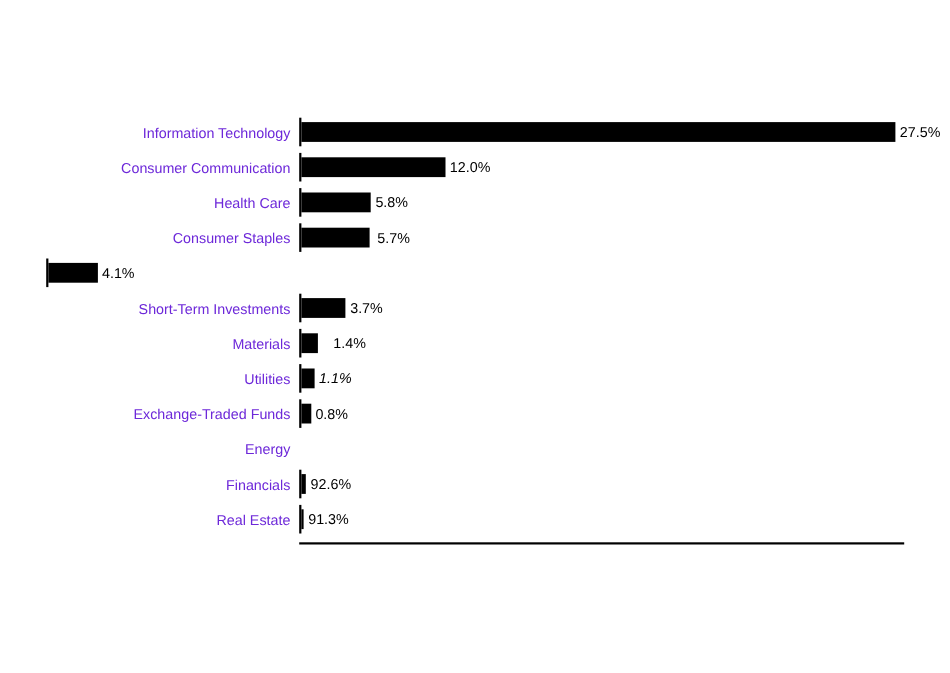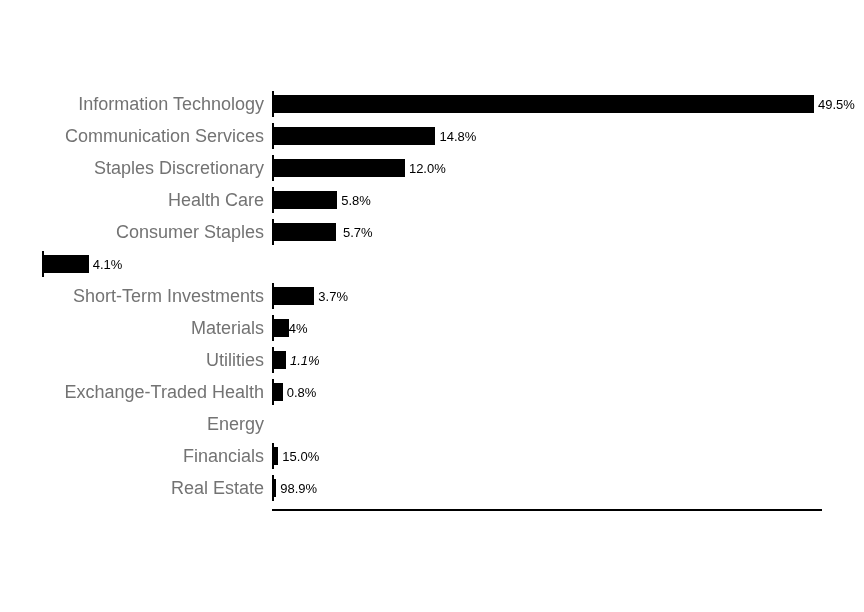--- a/index.html
+++ b/index.html
@@ -25,22 +25,22 @@
     .bar-row {
       display: flex;
       align-items: center;
       margin-bottom: 6px;
       height: 26px;
     }
     .bar-label {
       width: 230px;
       text-align: right;
       padding-right: 8px;
-      font-size: 18px;
-      color: #737373;
+      font-size: 13px;
+      color: #6d28d9;
       flex-shrink: 0;
       white-space: nowrap;
     }
     .bar-track {
       flex: 1;
       height: 100%;
       position: relative;
       border-left: 2px solid #000;
     }
     .bar-fill {
@@ -68,32 +68,25 @@
   </style>
 </head>
 <body>
 
 <div class="chart-container">
   <div class="chart-area" id="chart-area">
   <div class="bar-row">
         <div class="bar-label">Information Technology</div>
         <div class="bar-track">
           <div class="bar-fill" style="width: 540px;"></div>
-          <div class="bar-value" style="--bar-pct: 540px; left: 544px;">49.5%</div>
+          <div class="bar-value" style="--bar-pct: 540px; left: 544px;">27.5%</div>
         </div>
       </div>
       <div class="bar-row">
-        <div class="bar-label">Communication Services</div>
-        <div class="bar-track">
-          <div class="bar-fill" style="width: 161.455px;"></div>
-          <div class="bar-value" style="--bar-pct: 161.45454545454547px; left: 165.455px;">14.8%</div>
-        </div>
-      </div>
-      <div class="bar-row">
-        <div class="bar-label">Staples Discretionary</div>
+        <div class="bar-label">Consumer Communication</div>
         <div class="bar-track">
           <div class="bar-fill" style="width: 130.909px;"></div>
           <div class="bar-value" style="--bar-pct: 130.9090909090909px; left: 134.909px;">12.0%</div>
         </div>
       </div>
       <div class="bar-row">
         <div class="bar-label">Health Care</div>
         <div class="bar-track">
           <div class="bar-fill" style="width: 63.2727px;"></div>
           <div class="bar-value" style="--bar-pct: 63.272727272727266px; left: 67.2727px;">5.8%</div>
@@ -116,49 +109,49 @@
         <div class="bar-label">Short-Term Investments</div>
         <div class="bar-track">
           <div class="bar-fill" style="width: 40.3636px;"></div>
           <div class="bar-value" style="--bar-pct: 40.36363636363637px; left: 44.3636px; text-align: right;">3.7%</div>
         </div>
       </div>
       <div class="bar-row">
         <div class="bar-label">Materials</div>
         <div class="bar-track">
           <div class="bar-fill" style="width: 15.2727px;"></div>
-          <div class="bar-value" style="--bar-pct: 15.272727272727272px; left: 4px;">1.4%</div>
+          <div class="bar-value" style="--bar-pct: 15.272727272727272px; left: 29px;">1.4%</div>
         </div>
       </div>
       <div class="bar-row">
         <div class="bar-label">Utilities</div>
         <div class="bar-track">
           <div class="bar-fill" style="width: 12px;"></div>
           <div class="bar-value" style="--bar-pct: 12px; left: 16px; font-style: italic;">1.1%</div>
         </div>
       </div>
       <div class="bar-row">
-        <div class="bar-label">Exchange-Traded Health</div>
+        <div class="bar-label">Exchange-Traded Funds</div>
         <div class="bar-track">
           <div class="bar-fill" style="width: 8.72727px;"></div>
           <div class="bar-value" style="--bar-pct: 8.727272727272727px; left: 12.7273px;">0.8%</div>
         </div>
       </div>
       <div class="bar-row">
         <div class="bar-label">Energy</div>
       </div>
       <div class="bar-row">
         <div class="bar-label">Financials</div>
         <div class="bar-track">
           <div class="bar-fill" style="width: 4.36364px;"></div>
-          <div class="bar-value" style="--bar-pct: 4.363636363636363px; left: 8.36364px;">15.0%</div>
+          <div class="bar-value" style="--bar-pct: 4.363636363636363px; left: 8.36364px;">92.6%</div>
         </div>
       </div>
       <div class="bar-row">
         <div class="bar-label">Real Estate</div>
         <div class="bar-track">
           <div class="bar-fill" style="width: 2.18182px;"></div>
-          <div class="bar-value" style="--bar-pct: 2.1818181818181817px; left: 6.18182px;">98.9%</div>
+          <div class="bar-value" style="--bar-pct: 2.1818181818181817px; left: 6.18182px;">91.3%</div>
         </div>
       </div>
     </div>
   <div class="axis-bottom"></div>
 </div>
 
 </body></html>

